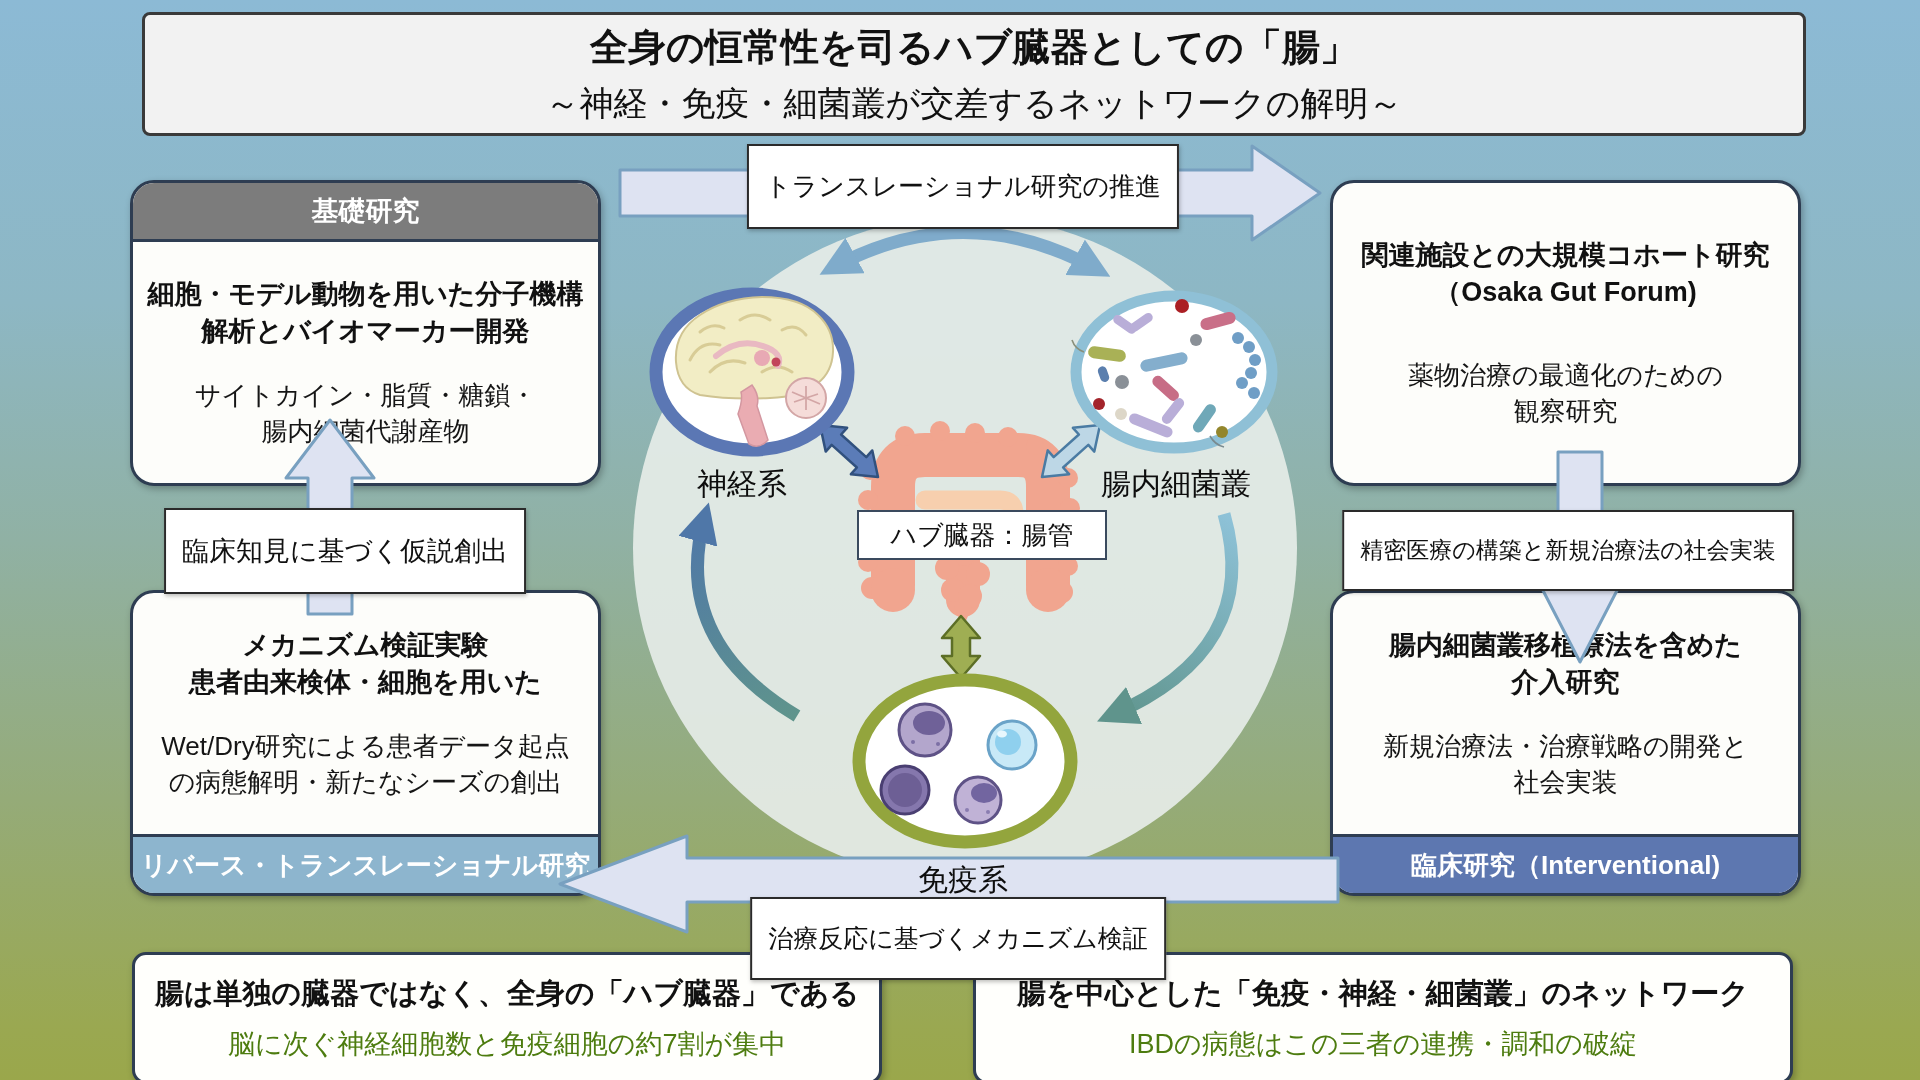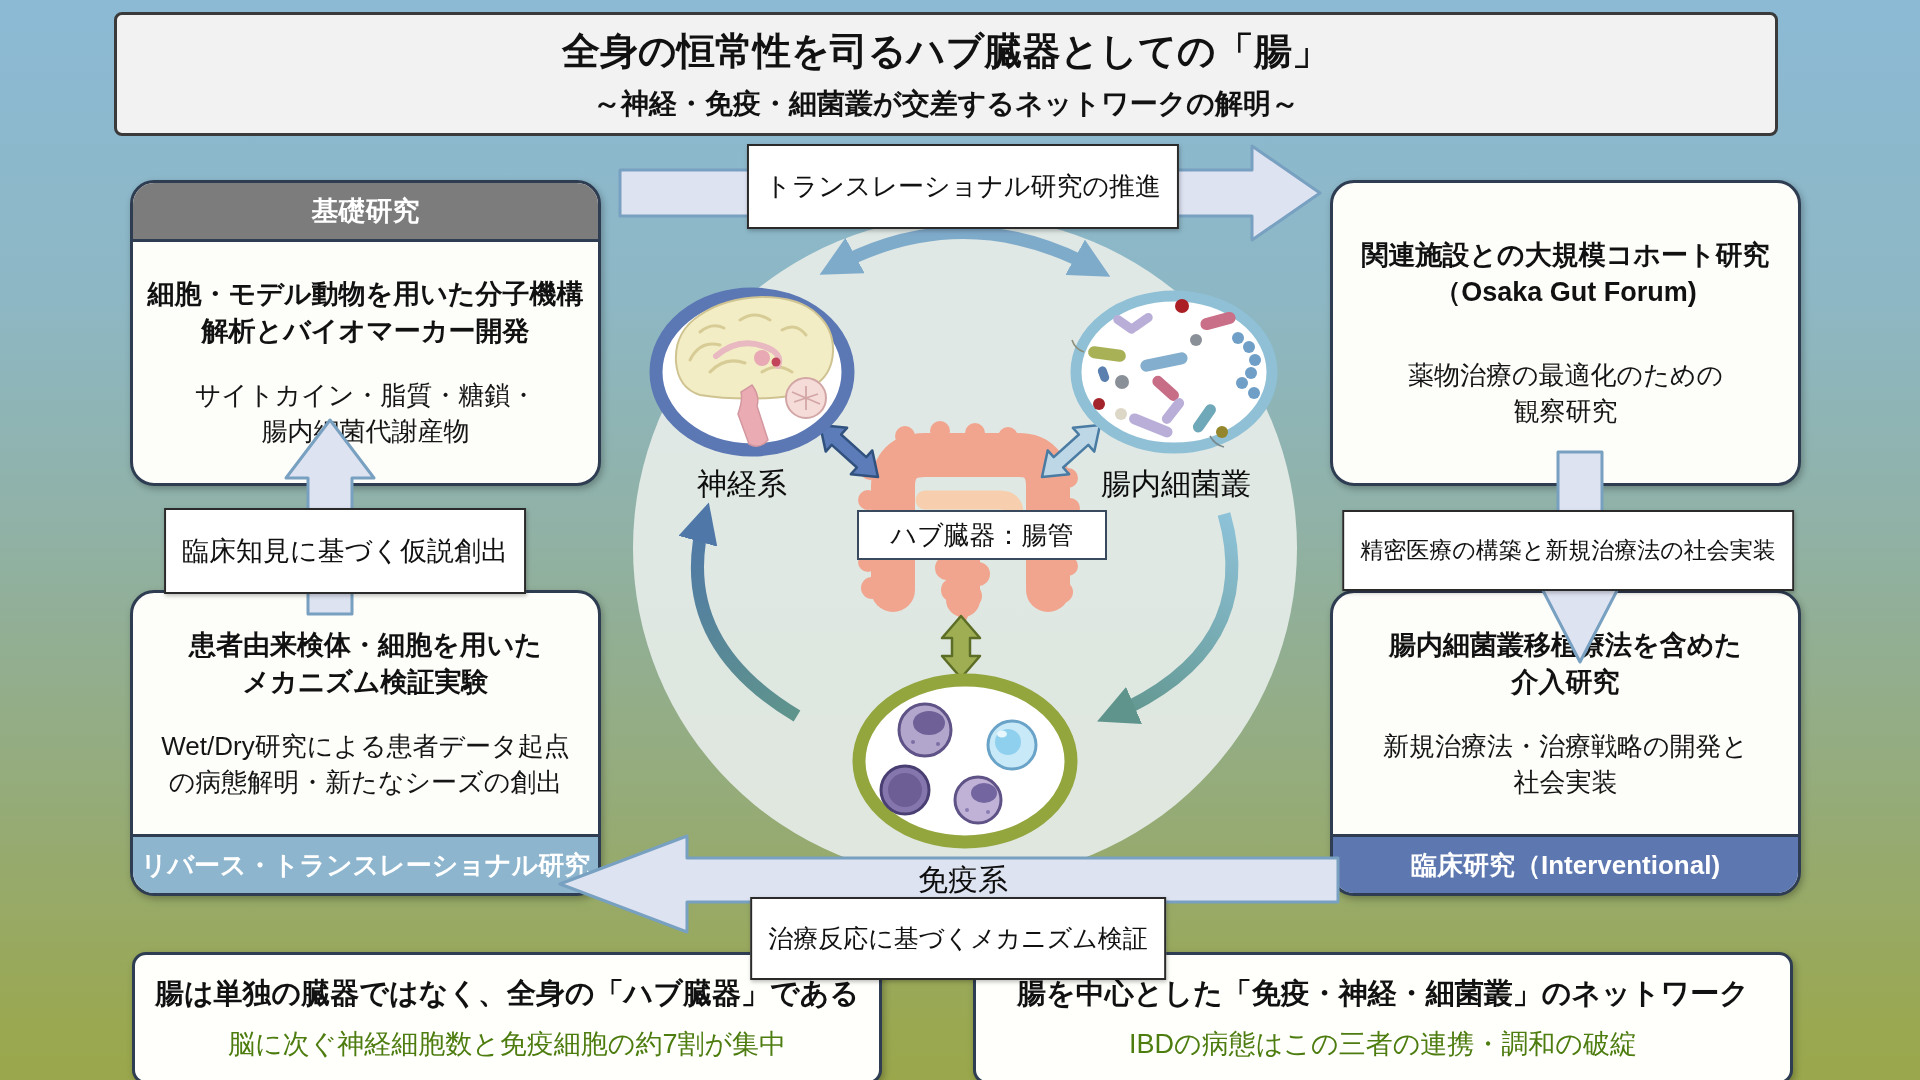--- a/index.html
+++ b/index.html
@@ -44,26 +44,26 @@
     transform:translateX(-50%);
   }
   .takeaway{
     position:absolute;background:#fffffc;border:3px solid #2e3d52;border-radius:14px;
     display:flex;flex-direction:column;justify-content:space-evenly;align-items:center;
     z-index:20;box-shadow:2px 3px 7px rgba(0,0,0,0.28);padding:6px 4px;
   }
   .takeaway .b{font-weight:bold;font-size:29px;white-space:nowrap;}
   .takeaway .r{font-size:27px;white-space:nowrap;color:#4d7c0f;}
   #titlebox{
-    position:absolute;left:114px;top:12px;width:1658px;height:118px;
+    position:absolute;left:142px;top:12px;width:1658px;height:118px;
     background:#f2f2f2;border:3px solid #3a3a3a;border-radius:8px;z-index:20;
     display:flex;flex-direction:column;justify-content:center;align-items:center;gap:8px;
   }
   #titlebox .t1{font-weight:bold;font-size:38px;}
-  #titlebox .t2{font-size:28px;font-weight:bold;}
+  #titlebox .t2{font-size:34px;}
   svg.layer{position:absolute;left:0;top:0;z-index:10;pointer-events:none;}
   svg.layer2{position:absolute;left:0;top:0;z-index:30;pointer-events:none;}
 </style>
 </head>
 <body>
 
 <div id="stage">
 
   <svg class="layer" width="1920" height="1080" viewBox="0 0 1920 1080">
     <defs>
@@ -221,22 +221,22 @@
       <div class="blk">
         <div class="r">サイトカイン・脂質・糖鎖・</div>
         <div class="r">腸内細菌代謝産物</div>
       </div>
     </div>
   </div>
 
   <div class="panel" style="left:130px;top:590px;width:465px;height:300px;">
     <div class="bd">
       <div class="blk">
+        <div class="b">メカニズム検証実験</div>
         <div class="b">患者由来検体・細胞を用いた</div>
-        <div class="b">メカニズム検証実験</div>
       </div>
       <div class="blk">
         <div class="r">Wet/Dry研究による患者データ起点</div>
         <div class="r">の病態解明・新たなシーズの創出</div>
       </div>
     </div>
     <div class="ft ft-light">リバース・トランスレーショナル研究</div>
   </div>
 
   <div class="panel" style="left:1330px;top:180px;width:465px;height:300px;">

